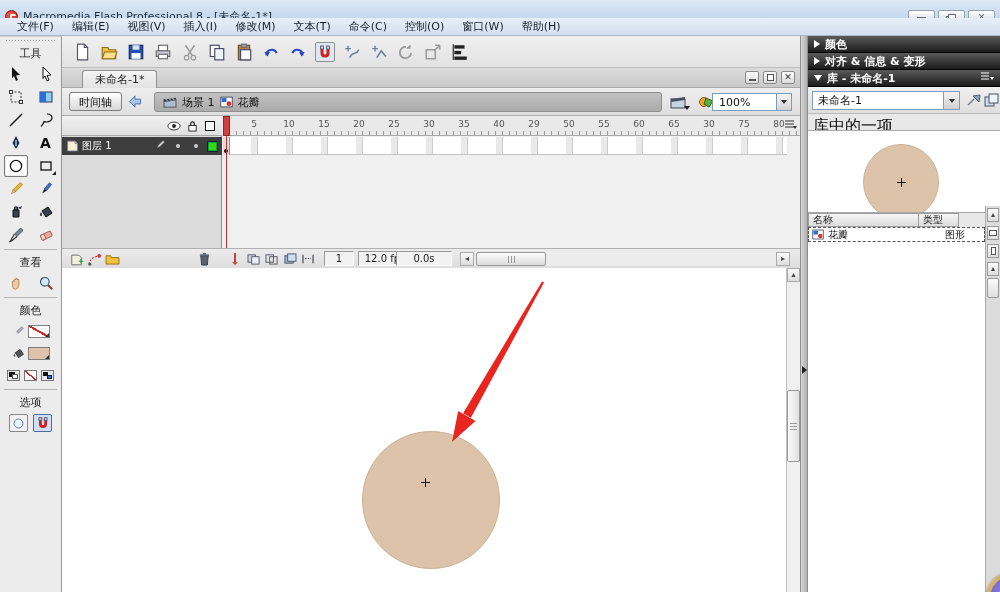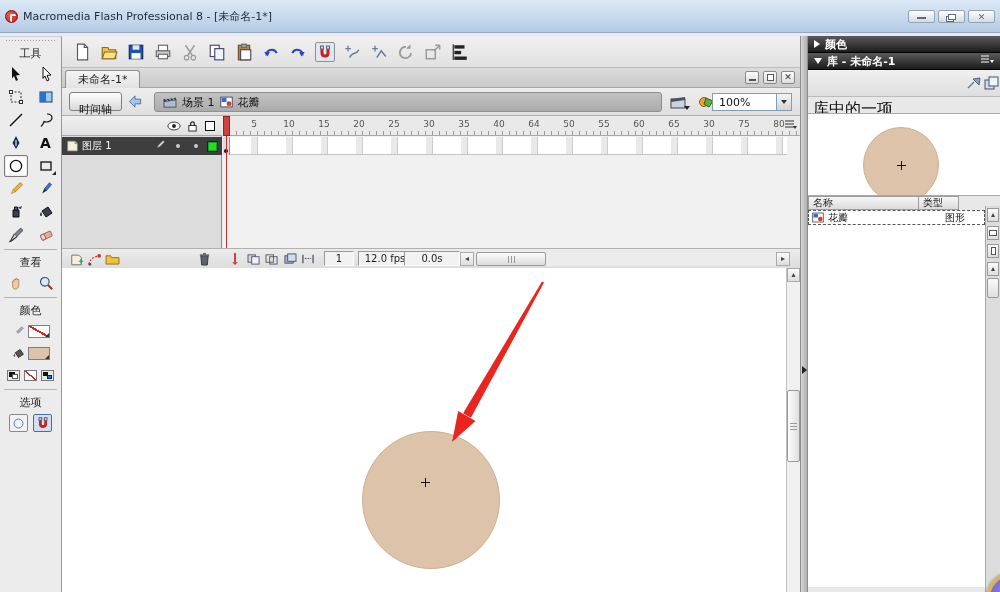--- a/index.html
+++ b/index.html
@@ -41,26 +41,26 @@
   .swatch{width:22px;height:13px;border:1px solid #808080;position:relative;background:#fff}
   .swatch .nofill{position:absolute;left:0;top:0;width:100%;height:100%;background:linear-gradient(to top right,transparent 45%,#e02020 45%,#e02020 55%,transparent 55%)}
   .swatch .dd{position:absolute;right:0;bottom:0;width:0;height:0;border-left:4px solid transparent;border-bottom:4px solid #333}
   .mini-btn{width:13px;height:11px;border:1px solid #777;background:#e8e8e8;position:relative}
   .opt-btn{width:19px;height:18px;border:1px solid #888;border-radius:2px;background:#f2f2f2;display:flex;align-items:center;justify-content:center}
   .opt-btn.pressed{background:#cfe0f5;border:1px solid #4a6f9e}
 
   
   .docwin{position:absolute;left:62px;top:68px;width:738px;height:524px;background:#fff}
   .tabbar{position:absolute;left:0;top:0;width:738px;height:20px;background:linear-gradient(#dcdcdc,#c9c9c9);border-bottom:1px solid #a8a8a8}
-  .doc-tab{position:absolute;left:3px;top:2px;height:18px;padding:0 12px;background:linear-gradient(#f4f4f4,#e2e2e2);border:1px solid #909090;border-bottom:none;border-radius:3px 3px 0 0;font-size:11px;line-height:17px;color:#1a1a1a}
+  .doc-tab{position:absolute;left:20px;top:2px;height:18px;padding:0 12px;background:linear-gradient(#f4f4f4,#e2e2e2);border:1px solid #909090;border-bottom:none;border-radius:3px 3px 0 0;font-size:11px;line-height:17px;color:#1a1a1a}
   .docbtns{position:absolute;right:5px;top:3px;display:flex;gap:4px}
   .docbtn{width:14px;height:13px;border:1px solid #8a8a8a;background:linear-gradient(#fcfcfc,#ddd);border-radius:2px;position:relative;font-size:9px;line-height:11px;text-align:center;color:#333}
 
   .editbar{position:absolute;left:0;top:20px;width:738px;height:28px;background:linear-gradient(#eeeeee,#dfdfdf);border-bottom:1px solid #adadad}
-  .tl-toggle{position:absolute;left:7px;top:4px;height:19px;padding:8px 9px;border:1px solid #7f7f7f;border-radius:3px;background:linear-gradient(#ffffff,#d8d8d8);font-size:11px;line-height:17px;color:#111}
+  .tl-toggle{position:absolute;left:7px;top:4px;height:19px;padding:1px 9px;border:1px solid #7f7f7f;border-radius:3px;background:linear-gradient(#ffffff,#d8d8d8);font-size:11px;line-height:17px;color:#111}
   .backbtn{position:absolute;left:64px;top:5px;width:18px;height:17px;display:flex;align-items:center;justify-content:center}
   .crumbbar{position:absolute;left:92px;top:4px;width:508px;height:20px;background:linear-gradient(#c2c2c2,#ababab);border:1px solid #8f8f8f;border-radius:3px;display:flex;align-items:center;padding:0 8px;gap:5px}
   .crumb-label{font-size:11px;color:#111}
   .editbtn{position:absolute;top:5px;width:20px;height:18px;display:flex;align-items:center;justify-content:center}
   .dd-tri{width:0;height:0;border-left:3px solid transparent;border-right:3px solid transparent;border-top:4px solid #222;position:absolute;right:-2px;bottom:1px}
   .zoom-combo{position:absolute;right:8px;top:5px;width:80px;height:18px;background:#fff;border:1px solid #7f9db9;display:flex;align-items:center}
   .zoom-combo .val{flex:1;padding-left:6px;font-size:11px;color:#111}
   .zoom-combo .btn{width:15px;height:16px;background:linear-gradient(#f4f4f4,#d4d4d4);border-left:1px solid #7f9db9;display:flex;align-items:center;justify-content:center}
   .tri-down{width:0;height:0;border-left:3px solid transparent;border-right:3px solid transparent;border-top:4px solid #333}
 
@@ -146,20 +146,32 @@
       <span class="winbtn">
           <span class="glyph-max2"></span>
           <span class="glyph-max"></span>
         </span>
       <span class="winbtn">
           <span class="glyph-x">✕</span>
         </span>
     </span>
   </div>
 
+  <div class="menubar">
+    <span class="menu-item">文件(F)</span>
+    <span class="menu-item">编辑(E)</span>
+    <span class="menu-item">视图(V)</span>
+    <span class="menu-item">插入(I)</span>
+    <span class="menu-item">修改(M)</span>
+    <span class="menu-item">文本(T)</span>
+    <span class="menu-item">命令(C)</span>
+    <span class="menu-item">控制(O)</span>
+    <span class="menu-item">窗口(W)</span>
+    <span class="menu-item">帮助(H)</span>
+  </div>
 
   <div class="main-toolbar">
     <span class="tb-icon">
         <svg width="18" height="18" viewBox="0 0 16 16">
           <path d="M4 1h6l3 3v11H4z" fill="#fff" stroke="#556" stroke-width="1"></path>
           <path d="M10 1v3h3" fill="none" stroke="#556"></path>
         </svg>
       </span>
     <span class="tb-icon">
         <svg width="18" height="18" viewBox="0 0 16 16">
@@ -519,21 +531,21 @@
       <div class="tl-frames">
         <div class="ruler">
           <span class="tick-num" style="left:21px">5</span>
           <span class="tick-num" style="left:56px">10</span>
           <span class="tick-num" style="left:91px">15</span>
           <span class="tick-num" style="left:126px">20</span>
           <span class="tick-num" style="left:161px">25</span>
           <span class="tick-num" style="left:196px">30</span>
           <span class="tick-num" style="left:231px">35</span>
           <span class="tick-num" style="left:266px">40</span>
-          <span class="tick-num" style="left:301px">64</span>
+          <span class="tick-num" style="left:301px">29</span>
           <span class="tick-num" style="left:336px">50</span>
           <span class="tick-num" style="left:371px">55</span>
           <span class="tick-num" style="left:406px">60</span>
           <span class="tick-num" style="left:441px">65</span>
           <span class="tick-num" style="left:476px">30</span>
           <span class="tick-num" style="left:511px">75</span>
           <span class="tick-num" style="left:546px">80</span>
           <span class="tlopt"><svg width="14" height="12" viewBox="0 0 14 12">
                 <path d="M1 2h9M1 5h9M1 8h9" stroke="#333" stroke-width="1.2"></path>
                 <path d="M11 8l2 3 2-3z" fill="#333" transform="translate(-2,-1)"></path>
@@ -598,21 +610,21 @@
             </svg>
           </span>
         <span class="bicon" style="left:237px">
             <svg width="14" height="12" viewBox="0 0 15 13">
               <path d="M2 2v9M13 2v9" stroke="#556" stroke-width="1.4"></path>
               <path d="M4 6h7" stroke="#556" stroke-dasharray="2 1"></path>
             </svg>
           </span>
         <span class="statbox" style="left:262px;width:30px">1</span>
         <span class="statbox" style="left:296px;width:54px">12.0 fps</span>
-        <span class="statbox" style="left:342px;width:56px">0.0s</span>
+        <span class="statbox" style="left:334px;width:56px">0.0s</span>
         <span class="hscroll">
           <span class="hs-btn" style="left:0">
               <span class="arr">◂</span>
             </span>
           <span class="hs-thumb">
               <span class="gripline"></span>
               <span class="gripline"></span>
               <span class="gripline"></span>
             </span>
           <span class="hs-btn" style="right:0">
@@ -645,28 +657,38 @@
   <div class="divider">
     <span class="div-arrow"></span>
   </div>
 
   <div class="rightcol">
     <div class="phead">
       <span class="ptri right"></span>
       <span>颜色</span>
     </div>
     <div class="phead">
+      <span class="ptri right"></span>
+      <span>对齐 &amp; 信息 &amp; 变形</span>
+    </div>
+    <div class="phead">
       <span class="ptri down"></span>
       <span>库 - 未命名-1</span>
       <span class="opticon"><svg width="14" height="11" viewBox="0 0 14 11">
             <path d="M1 2h8M1 5h8M1 8h8" stroke="#fff" stroke-width="1.2"></path>
             <path d="M10 6l2 3 2-3z" fill="#fff"></path>
           </svg></span>
     </div>
     <div class="libbar">
+      <span class="lib-combo">
+        <span class="val">未命名-1</span>
+        <span class="btn">
+            <span class="tri-down"></span>
+          </span>
+      </span>
       <span class="smicon" style="left:158px"><svg width="16" height="14" viewBox="0 0 16 14">
             <path d="M2 12l6-6" stroke="#6a7d95" stroke-width="1.5"></path>
             <path d="M7 3l6 6 1-7z" fill="#8ba2bd" stroke="#4a617d"></path>
           </svg></span>
       <span class="smicon" style="left:176px"><svg width="15" height="14" viewBox="0 0 15 14">
             <rect x="1" y="4" width="9" height="9" fill="#cfdcf0" stroke="#456"></rect>
             <rect x="5" y="1" width="9" height="9" fill="#eef4fc" stroke="#456"></rect>
           </svg></span>
     </div>
     <div class="libcount">库中的一项</div>

